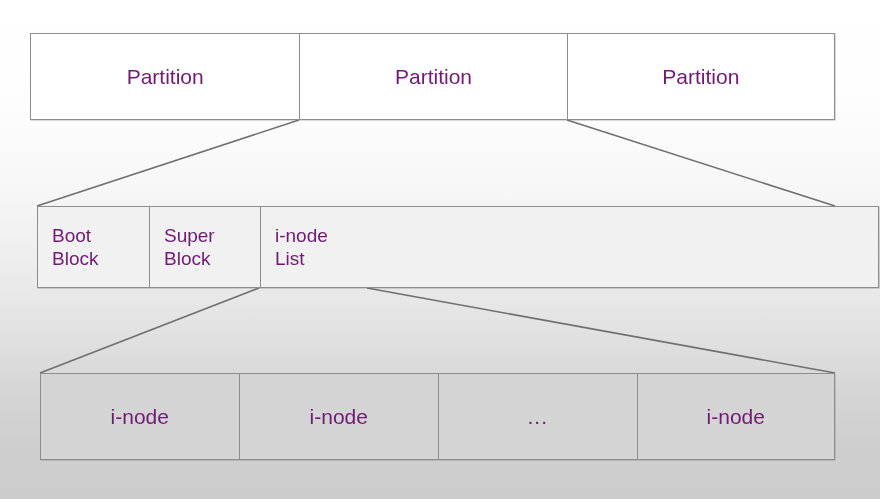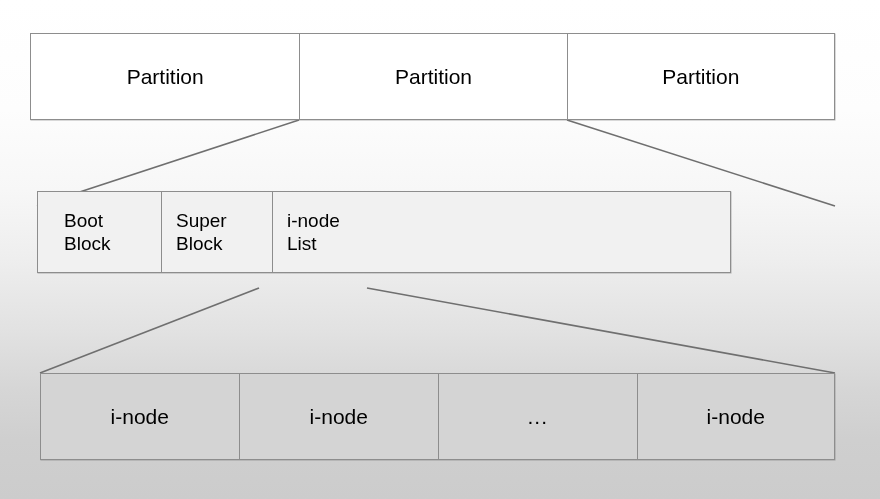--- a/index.html
+++ b/index.html
@@ -41,21 +41,21 @@
     box-sizing: border-box;
     border: 1.5px solid #8d8d8d;
     box-shadow: 0.5px 0.5px 0 rgba(120,120,120,0.55);
   }
   .cell {
     box-sizing: border-box;
     display: flex;
     align-items: center;
     justify-content: center;
     text-align: center;
-    color: #000000;
+    color: #701a75;
     line-height: 1.22;
     white-space: pre-line;
     overflow: hidden;
   }
   .cell + .cell {
     border-left: 1.5px solid #8d8d8d;
   }
 
   
   #row-partitions {
@@ -69,25 +69,24 @@
     font-size: 21px;
     background: #ffffff;
   }
   #row-partitions .c0 { width: 269px; }
   #row-partitions .c1 { width: 268px; }
   #row-partitions .c2 { width: 268px; }
 
   
   #row-blocks {
     left: 37px;
-    top: 191px;
-    width: 694px;
+    top: 206px;
+    width: 842px;
     height: 82px;
     background: #f1f1f1;
-    padding-left: 12px;
   }
   #row-blocks .cell {
     font-size: 19px;
     background: #f1f1f1;
   }
   #row-blocks .c0 { width: 111px; }
   #row-blocks .c1 { width: 111px; }
   #row-blocks .c2 { width: 108px; }
   #row-blocks .c3 { width: 468px; font-size: 21px; }
   #row-blocks .align-left {

